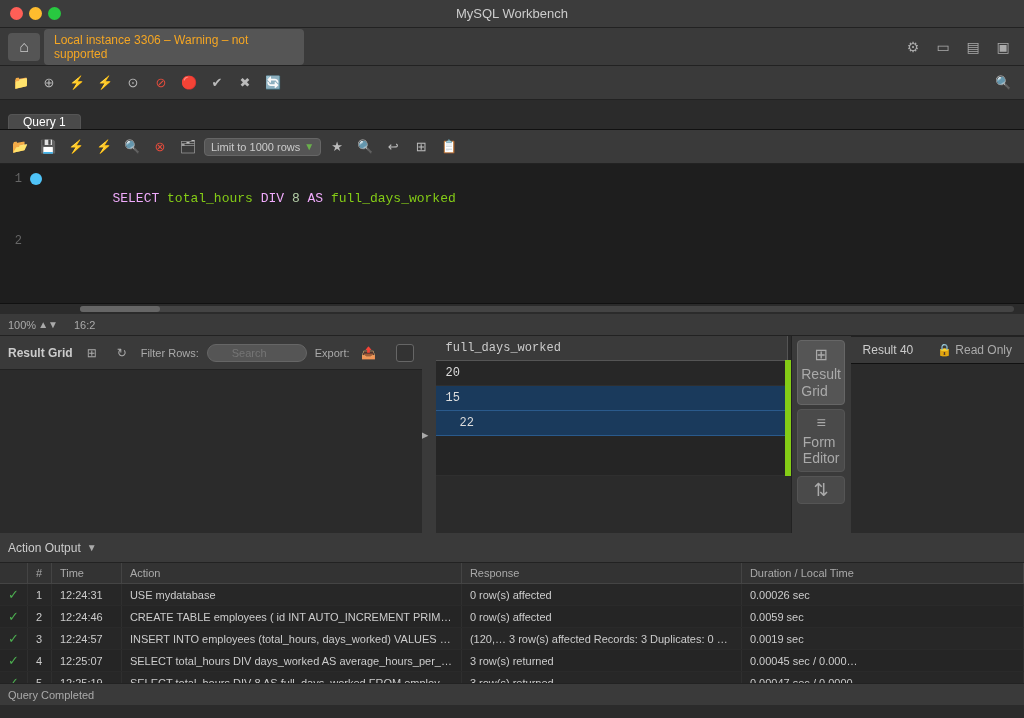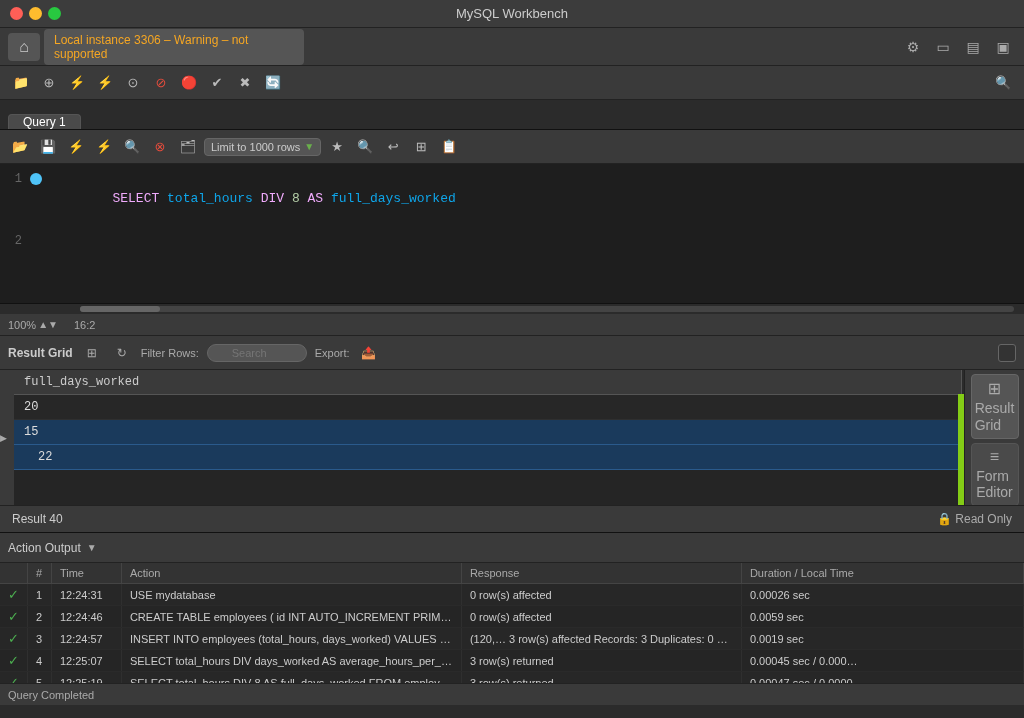--- a/index.html
+++ b/index.html
@@ -195,21 +195,21 @@
       flex-shrink: 0;
     }
     .sql-code {
       font-family: 'Courier New', monospace;
       font-size: 13px;
       line-height: 20px;
       white-space: pre;
     }
     .kw { color: #f0abfc; }
     .num { color: #b5cea8; }
-    .id { color: #0ea5e9; }
+    .id { color: #84cc16; }
     .op { color: #d4d4d4; }
     .cursor-end::after {
       content: '|';
       color: #fff;
       animation: blink 1s infinite;
     }
     @keyframes blink { 0%,100%{opacity:1} 50%{opacity:0} }
 
     
     .scrollbar-area {
@@ -589,21 +589,21 @@
 </div>
 
 <div class="editor-status">
   <div class="zoom-control">
     <span>100%</span>
     <span class="zoom-arrow">▲▼</span>
   </div>
   <span>16:2</span>
 </div>
 
-<div style="display:flex; flex-direction:column; height:197px; position:relative;">
+<div style="display:flex; flex-direction:row; height:197px; position:relative;">
 
   <div class="result-toolbar">
     <span class="result-label">Result Grid</span>
     <div class="result-toolbar-icon">⊞</div>
     <div class="result-toolbar-icon">↻</div>
     <span class="filter-label">Filter Rows:</span>
     <div class="search-wrapper">
       <span class="search-icon-inner">🔍</span>
       <input class="search-box" type="text" placeholder="Search" style="">
     </div>

